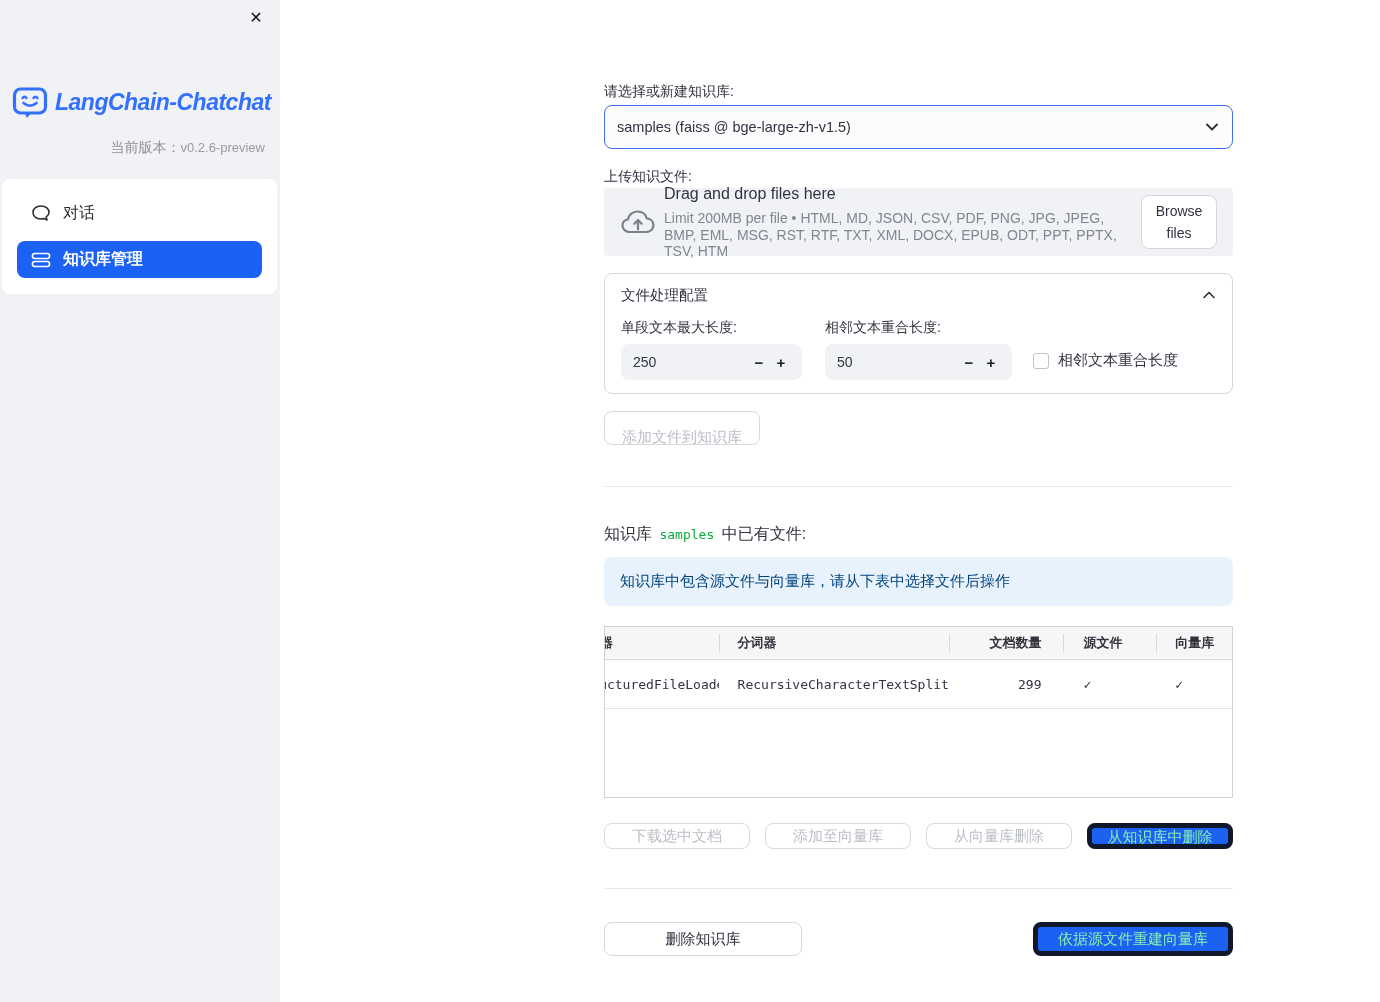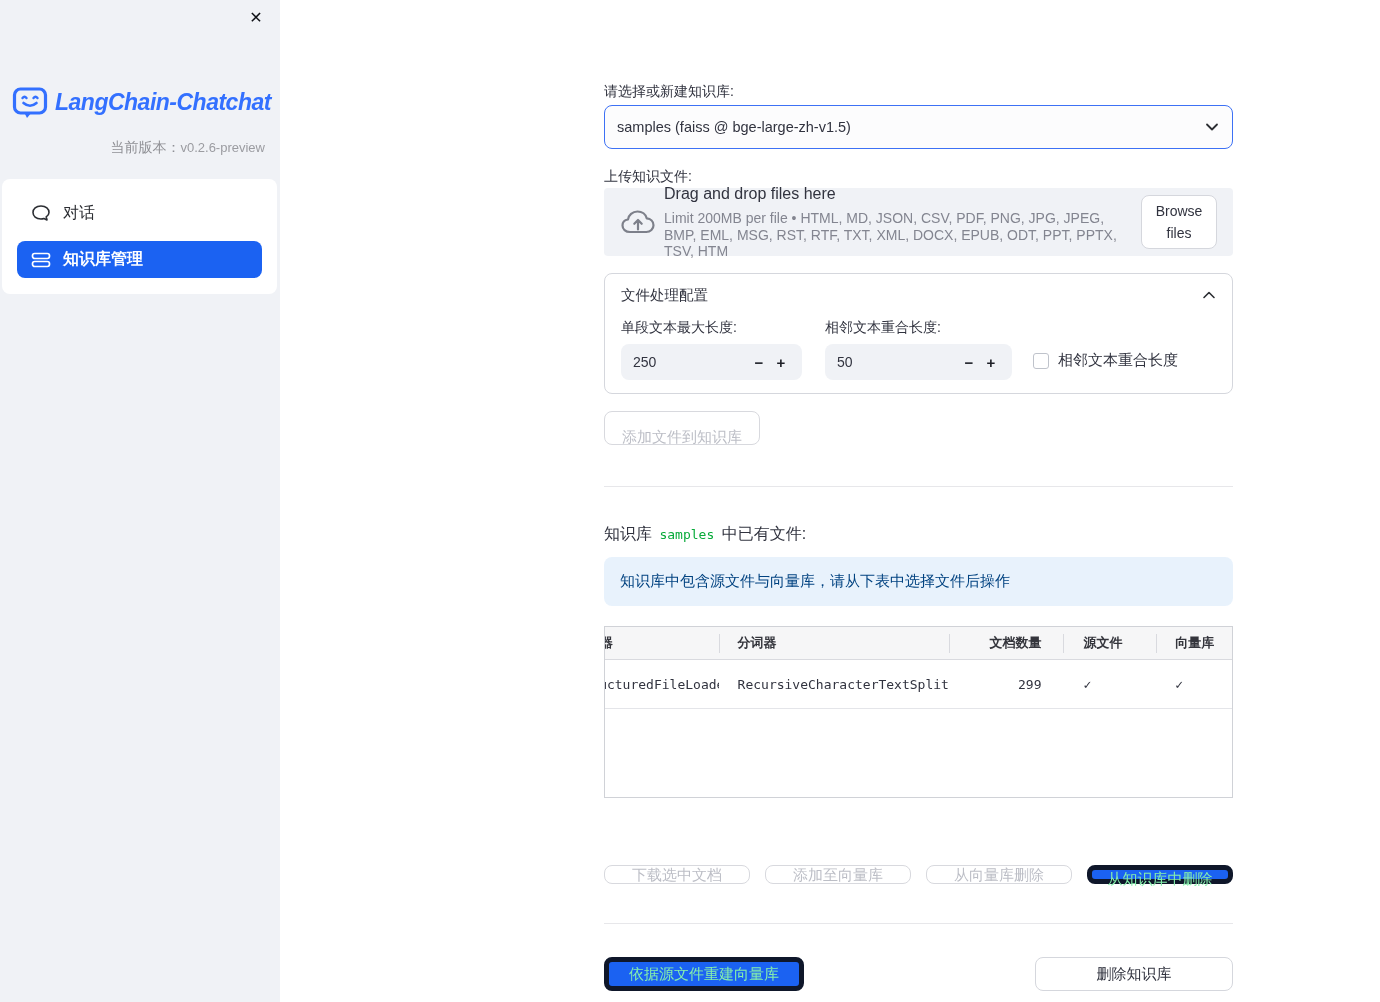--- a/index.html
+++ b/index.html
@@ -90,21 +90,21 @@
   .c1 { width:114px; }
   .c2 { width:231px; padding-left:19px; }
   .c3 { width:115px; justify-content:flex-end; text-align:right; padding-right:22px; }
   .c4 { width:93px;  padding-left:20px; }
   .c5 { width:76px;  padding-left:19px; }
   .td.c3 { display:flex; align-items:center; }
   .clip-tail-h { float:left; margin-left:-57px; }
   .clip-tail-c { float:left; margin-left:-45px; }
 
   .actions { display:flex; justify-content:space-between; margin-bottom:39px; }
-  .actions .btn { width:146px; height:19px;margin-top:42px; }
+  .actions .btn { width:146px; height:26px; }
 
   .bottom-row { display:flex; justify-content:space-between; }
   .rebuild-btn { width:200px; height:34px; }
   .delete-btn { width:198px; height:34px; }
 
   .icon { flex:0 0 auto; display:inline-flex; }
 </style>
 </head>
 <body>
 
@@ -250,19 +250,19 @@
       <div class="actions">
         <button class="btn btn-disabled">下载选中文档</button>
         <button class="btn btn-disabled">添加至向量库</button>
         <button class="btn btn-disabled">从向量库删除</button>
         <button class="btn btn-primary">从知识库中删除</button>
       </div>
 
       <hr class="divider2">
 
       <div class="bottom-row">
+        <button class="btn btn-secondary delete-btn">删除知识库</button>
         <button class="btn btn-primary rebuild-btn">依据源文件重建向量库</button>
-        <button class="btn btn-secondary delete-btn">删除知识库</button>
       </div>
 
     </div>
   </main>
 </div>
 
 </body></html>

